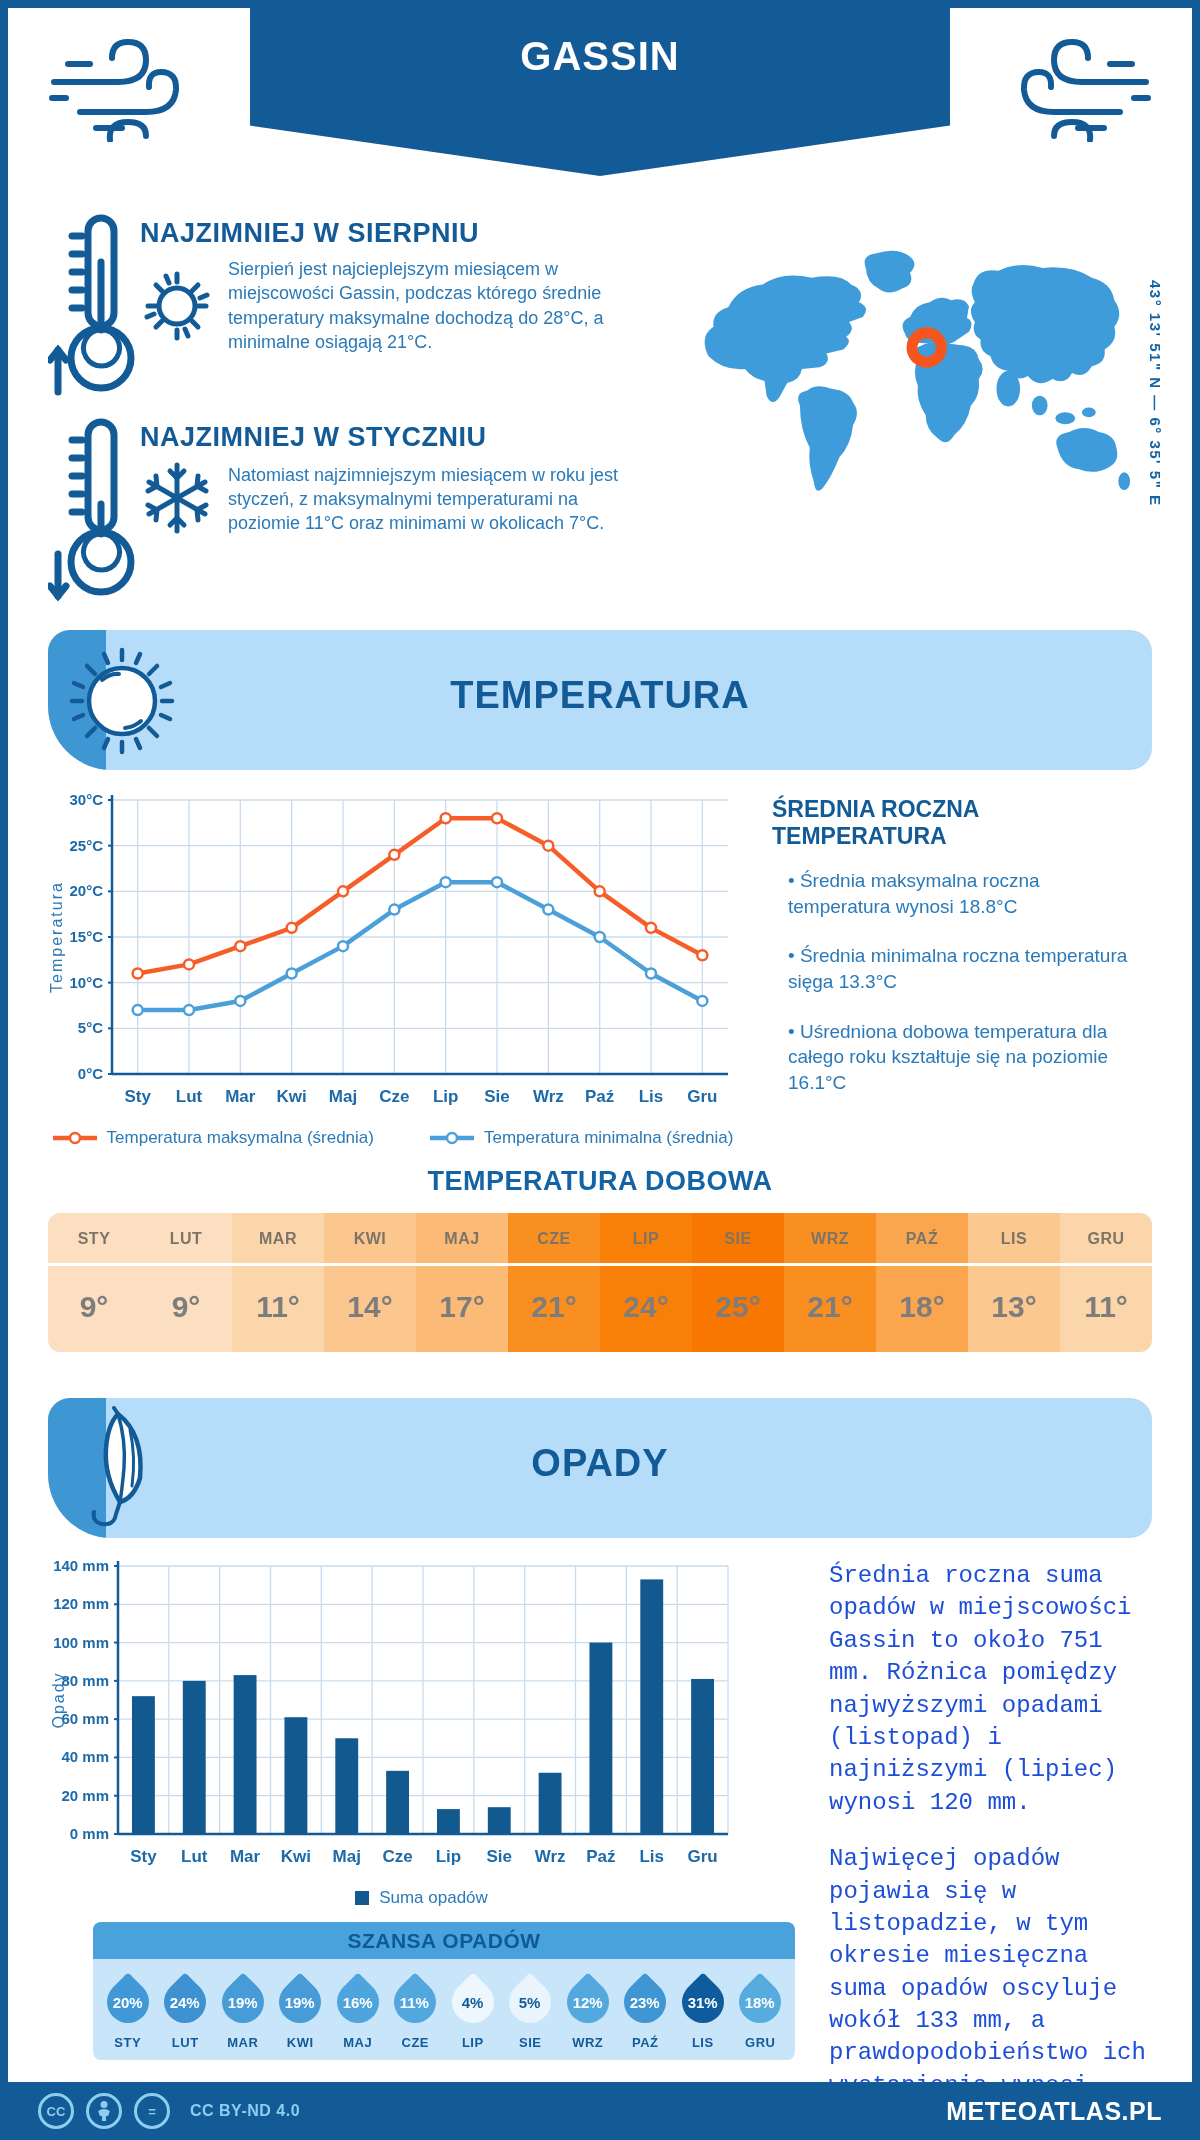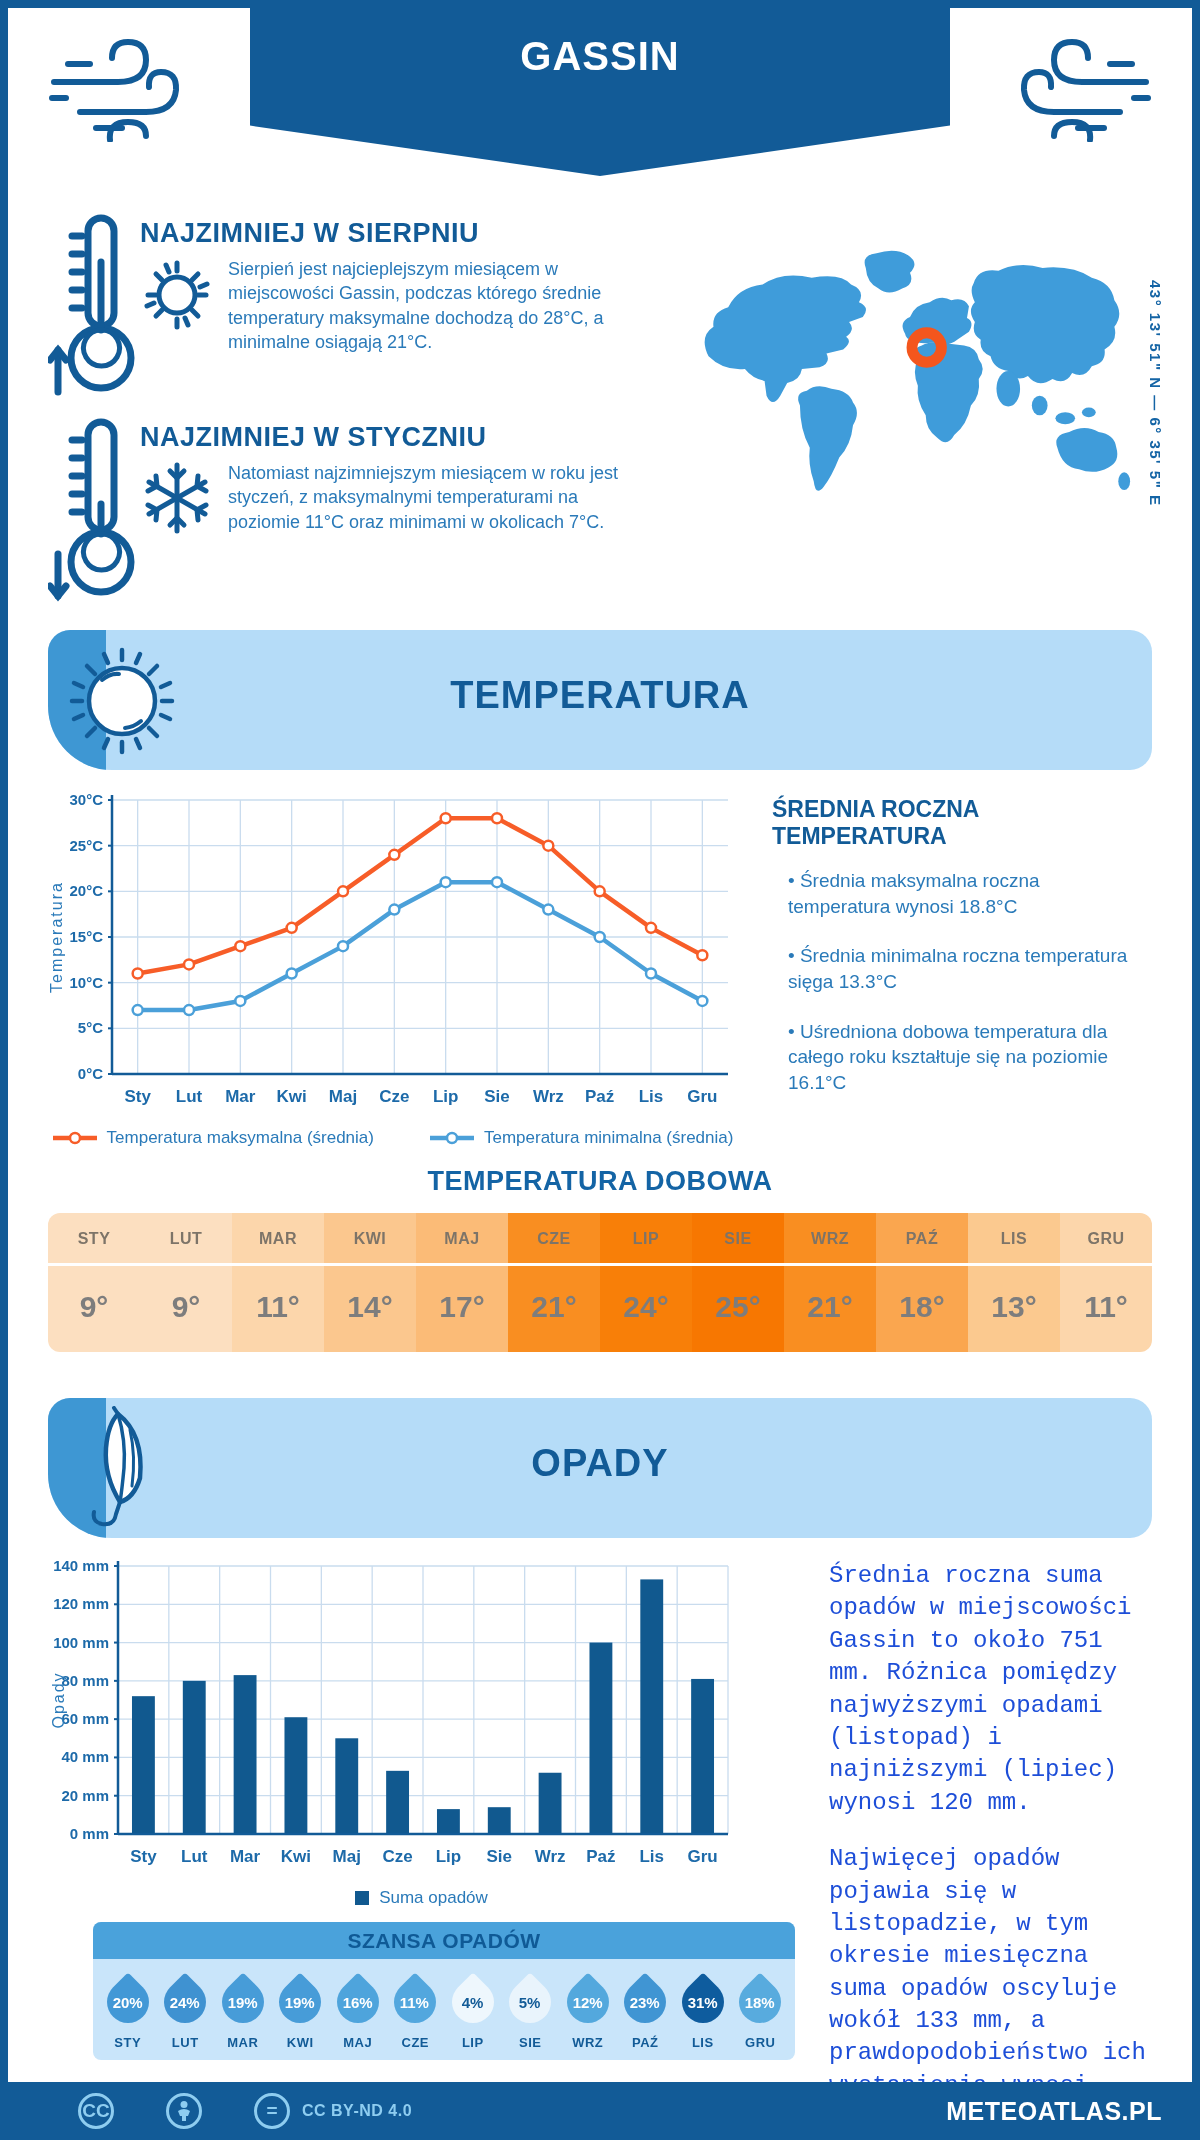--- a/index.html
+++ b/index.html
@@ -20,21 +20,21 @@
   .banner .sub{margin-top:10px; font-size:16px; letter-spacing:3px; font-weight:bold;}
   .wind{position:absolute; top:22px;}
   .wind.left{left:38px;}
   .wind.right{right:38px; transform:scaleX(-1);}
   
   .intro{display:flex; padding:6px 34px 0 40px; gap:8px;}
   .intro-left{width:628px;}
   .block{display:flex; gap:4px; margin-bottom:14px;}
   .block .thermo{flex:0 0 88px;}
   .block .content h3{margin:8px 0 6px; font-size:27px; color:#125b97; letter-spacing:.5px;}
-  .block .row{display:flex; gap:14px; align-items:flex-start;}
+  .block .row{display:flex; gap:14px; align-items:center;}
   .block .row p{margin:2px 0 0; font-size:18px; line-height:1.35; color:#2a7ab9; max-width:420px;}
   .map-col{position:relative; flex:1; padding-top:10px;}
   .coords{
     position:absolute; right:-6px; top:70px; writing-mode:vertical-rl;
     color:#1464a5; font-weight:bold; font-size:15px; letter-spacing:1.5px;
   }
   
   .sec-banner{
     position:relative; margin:12px 40px 0; height:140px;
     background:#b5dcf8; border-radius:22px 22px 22px 64px; overflow:hidden;
@@ -80,23 +80,23 @@
   .drop span{transform:rotate(-45deg); font-weight:bold; font-size:15px;}
   .drop-item .mon{font-size:13px; font-weight:bold; color:#125b97; letter-spacing:.5px;}
   
   .footer{
     position:absolute; left:0; right:0; bottom:0; height:58px; background:#125b97;
     display:flex; align-items:center; padding:0 30px; gap:12px; box-sizing:border-box;
   }
   .cc-circle{
     width:36px; height:36px; border-radius:50%; border:3px solid #8ecdf0;
     display:flex; align-items:center; justify-content:center; color:#8ecdf0;
-    font-weight:bold; font-size:19px; box-sizing:border-box;margin-left:40px;
-  }
-  .footer .lic{color:#8ecdf0; font-weight:bold; font-size:16px; letter-spacing:.5px; }
+    font-weight:bold; font-size:13px; box-sizing:border-box;
+  }
+  .footer .lic{color:#8ecdf0; font-weight:bold; font-size:16px; letter-spacing:.5px; margin-left:8px;}
   .footer .site{margin-left:auto; color:#fff; font-weight:bold; font-size:25px; letter-spacing:.5px;}
   svg{display:block;}
 </style>
 </head>
 <body>
 
 <div class="page">
 
   <div class="header">
     <span class="wind left">

